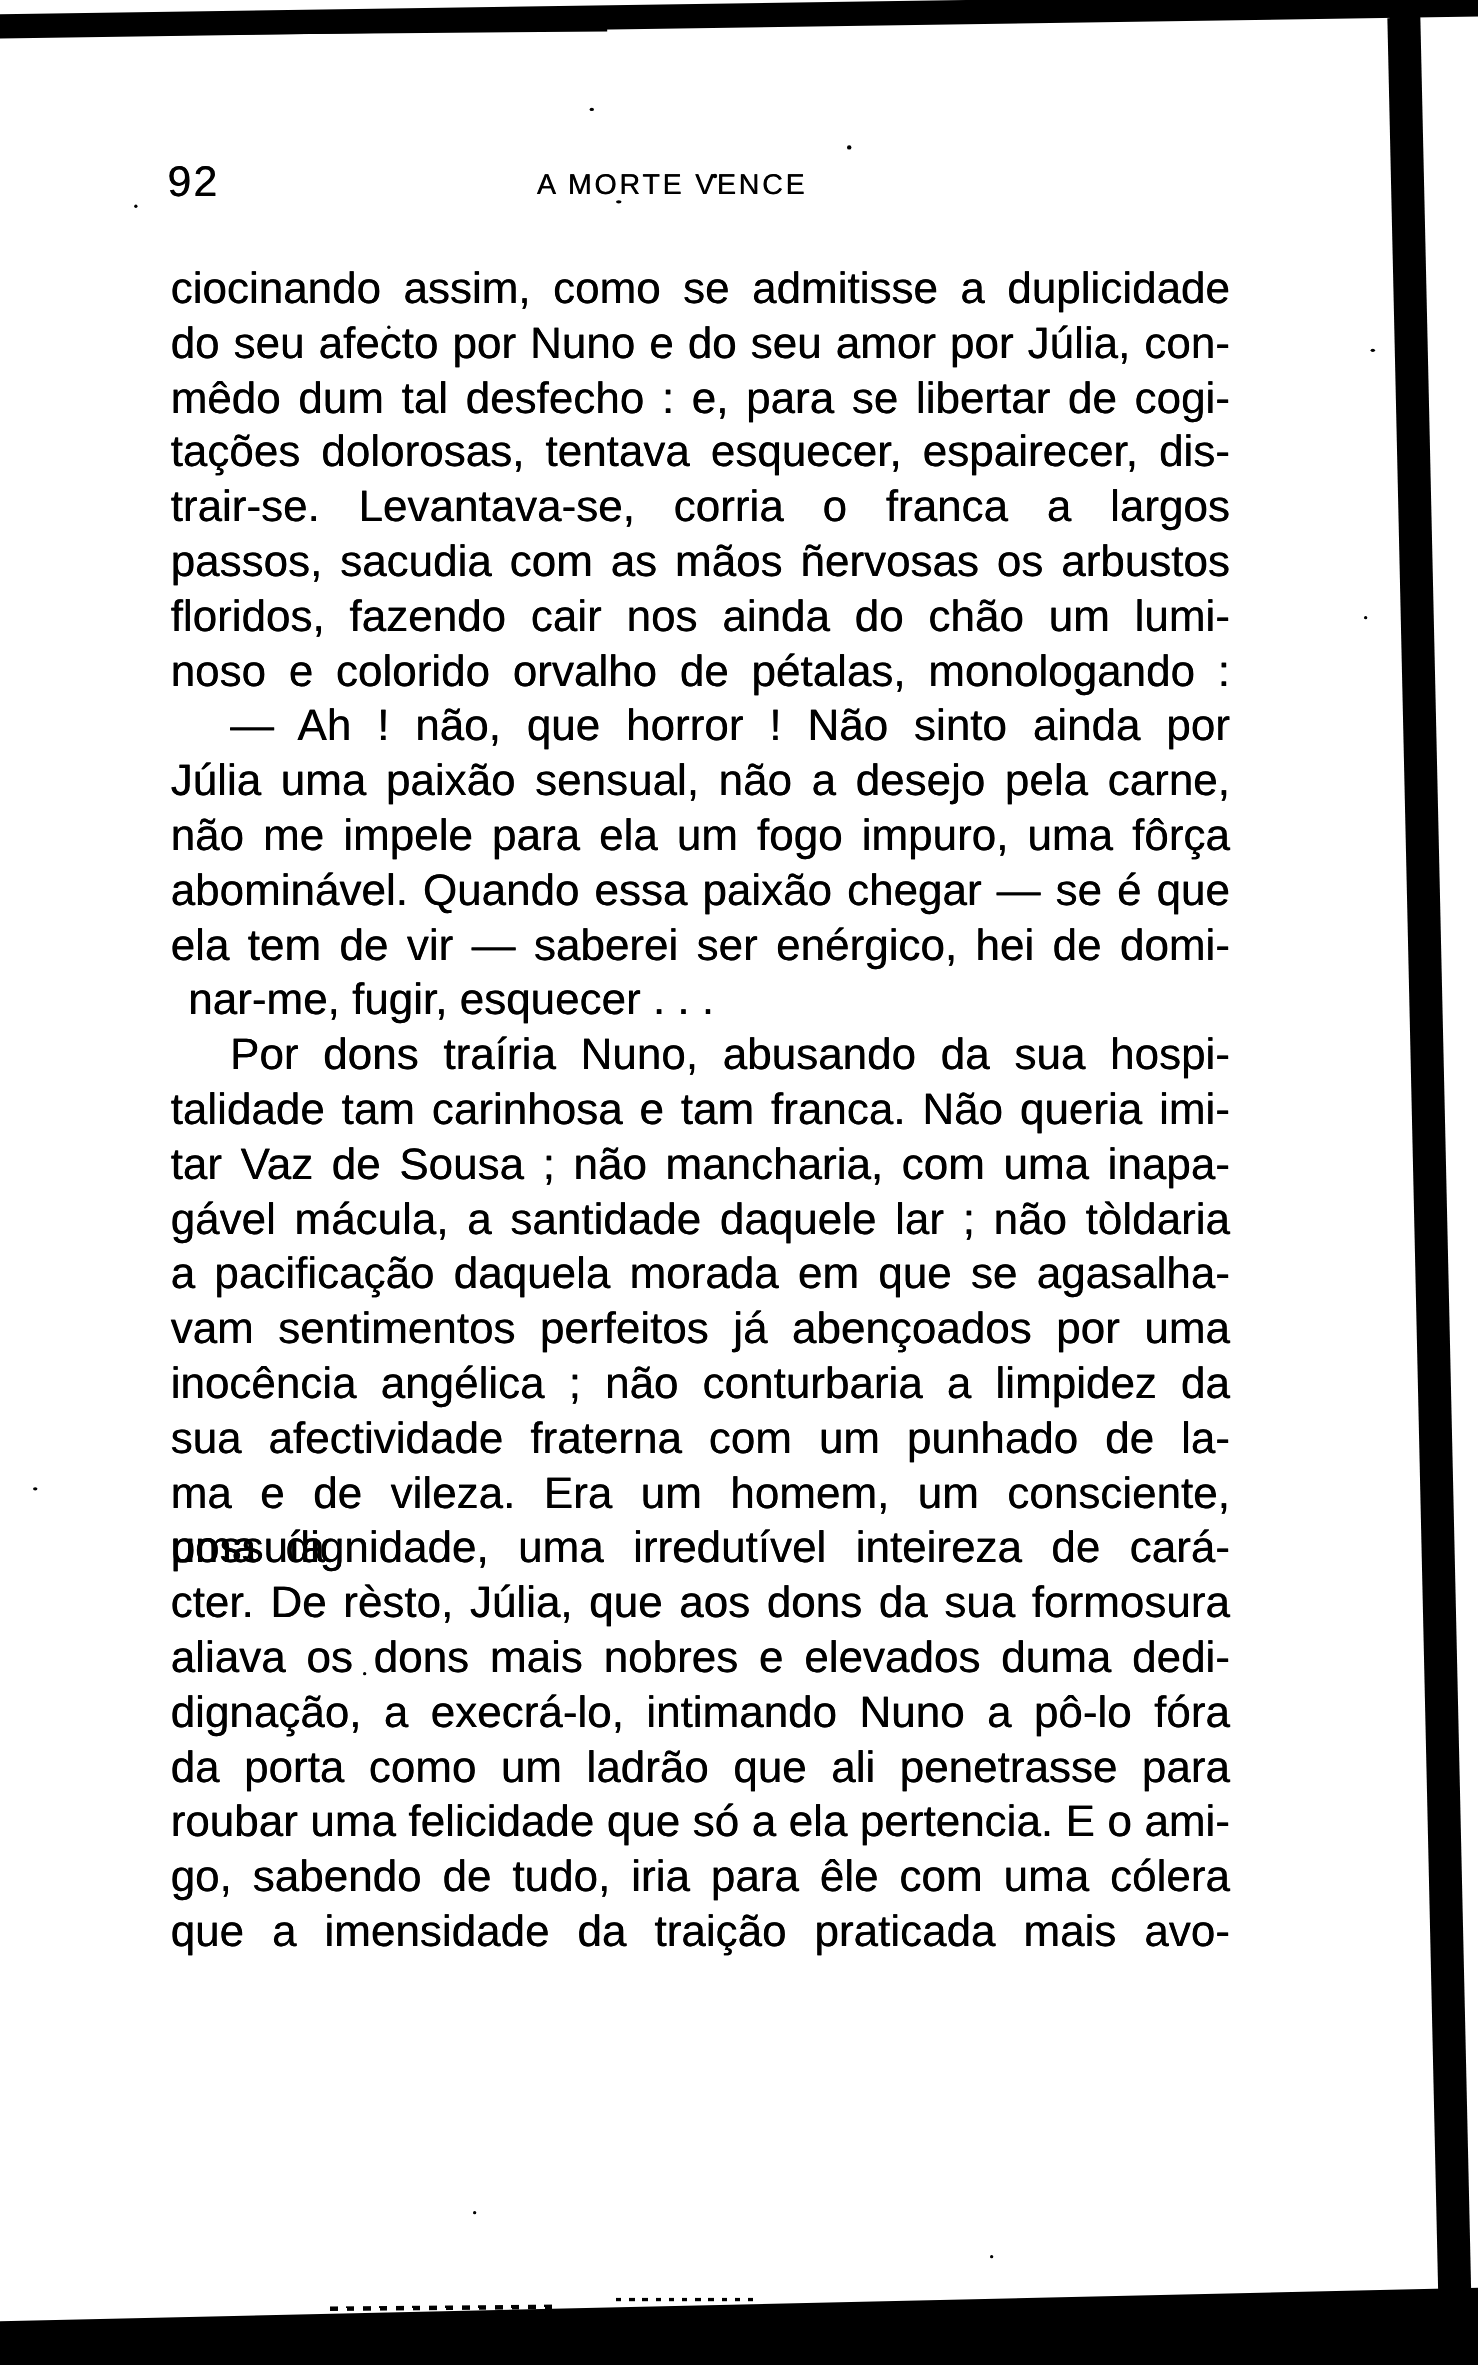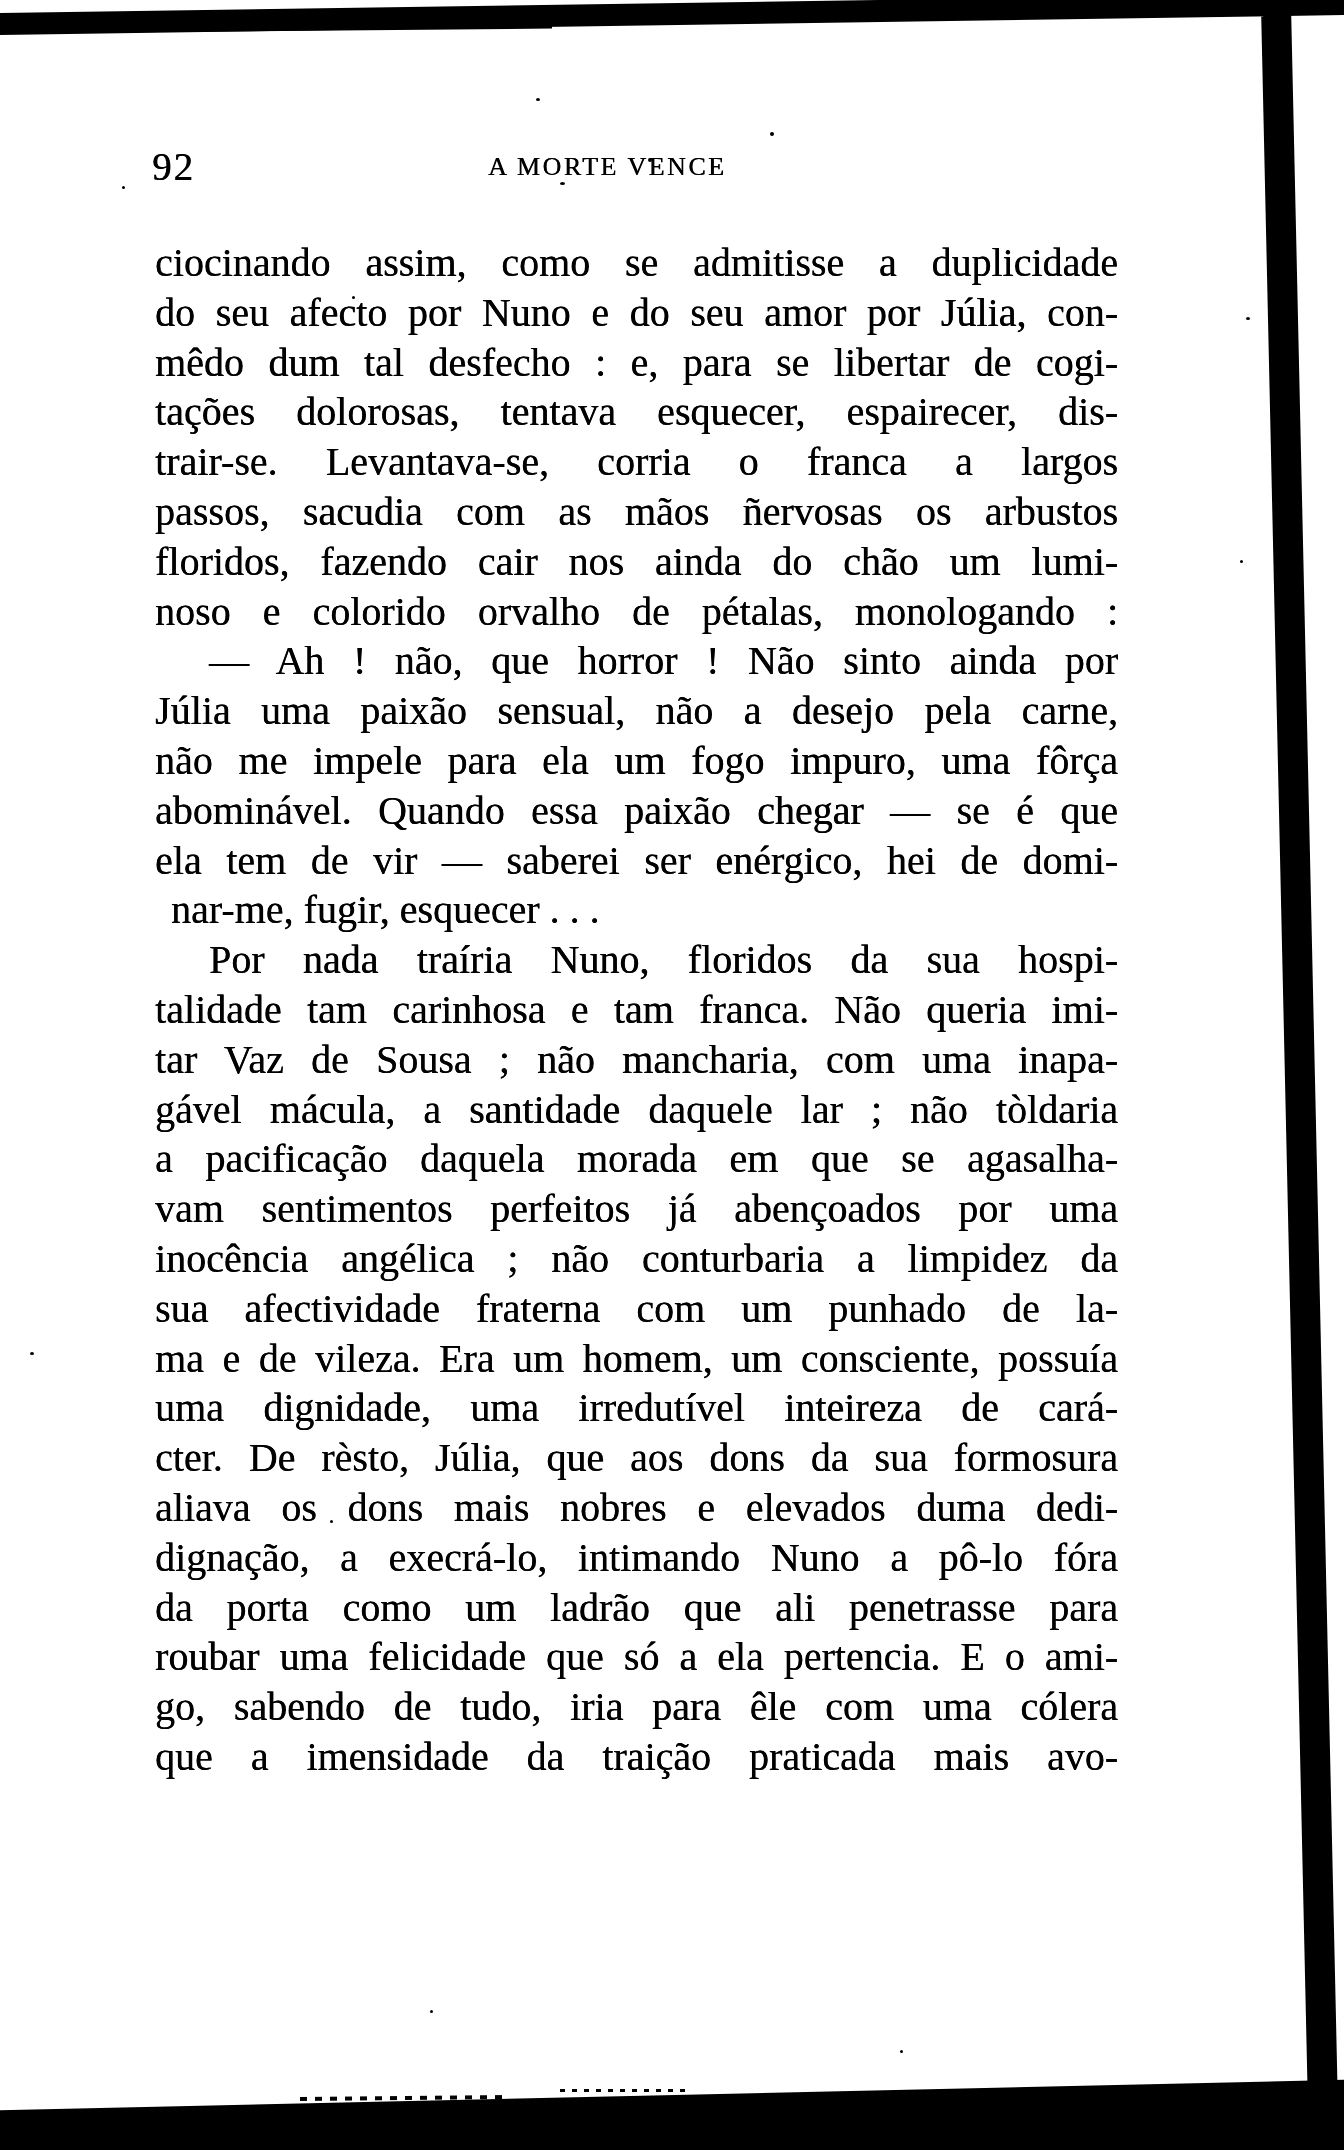--- a/index.html
+++ b/index.html
@@ -1,19 +1,19 @@
 <!DOCTYPE html>
 <html><head>
 <meta charset="utf-8">
 <style>
   html,body { margin:0; padding:0; background:#888; }
   .page {
     position:relative; width:1344px; height:2150px;
     background:#ffffff; overflow:hidden;
-    font-family:Liberation Serif, serif; color:#000;
+    font-family:Liberation Sans, sans-serif; color:#000;
   }
   
   .edge { position:absolute; background:#000; }
   .edge-top {
     left:-14px; top:3px; width:1380px; height:22px;
     transform:rotate(-0.85deg);
   }
   .edge-top-thin {
     left:-8px; top:26px; width:560px; height:5px;
     transform:rotate(-0.5deg);
@@ -102,21 +102,21 @@
       <div class="line">trair-se. Levantava-se, corria o franca a largos</div>
       <div class="line">passos, sacudia com as mãos ñervosas os arbustos</div>
       <div class="line">floridos, fazendo cair nos ainda do chão um lumi-</div>
       <div class="line">noso e colorido orvalho de pétalas, monologando :</div>
       <div class="line indent">— Ah ! não, que horror ! Não sinto ainda por</div>
       <div class="line">Júlia uma paixão sensual, não a desejo pela carne,</div>
       <div class="line">não me impele para ela um fogo impuro, uma fôrça</div>
       <div class="line">abominável. Quando essa paixão chegar — se é que</div>
       <div class="line">ela tem de vir — saberei ser enérgico, hei de domi-</div>
       <div class="line flush-left">nar-me, fugir, esquecer . . .</div>
-      <div class="line indent">Por nada traíria Nuno, floridos da sua hospi-</div>
+      <div class="line indent">Por dons traíria Nuno, abusando da sua hospi-</div>
       <div class="line">talidade tam carinhosa e tam franca. Não queria imi-</div>
       <div class="line">tar Vaz de Sousa ; não mancharia, com uma inapa-</div>
       <div class="line">gável mácula, a santidade daquele lar ; não tòldaria</div>
       <div class="line">a pacificação daquela morada em que se agasalha-</div>
       <div class="line">vam sentimentos perfeitos já abençoados por uma</div>
       <div class="line">inocência angélica ; não conturbaria a limpidez da</div>
       <div class="line">sua afectividade fraterna com um punhado de la-</div>
       <div class="line">ma e de vileza. Era um homem, um consciente, possuía</div>
       <div class="line">uma dignidade, uma irredutível inteireza de cará-</div>
       <div class="line">cter. De rèsto, Júlia, que aos dons da sua formosura</div>

